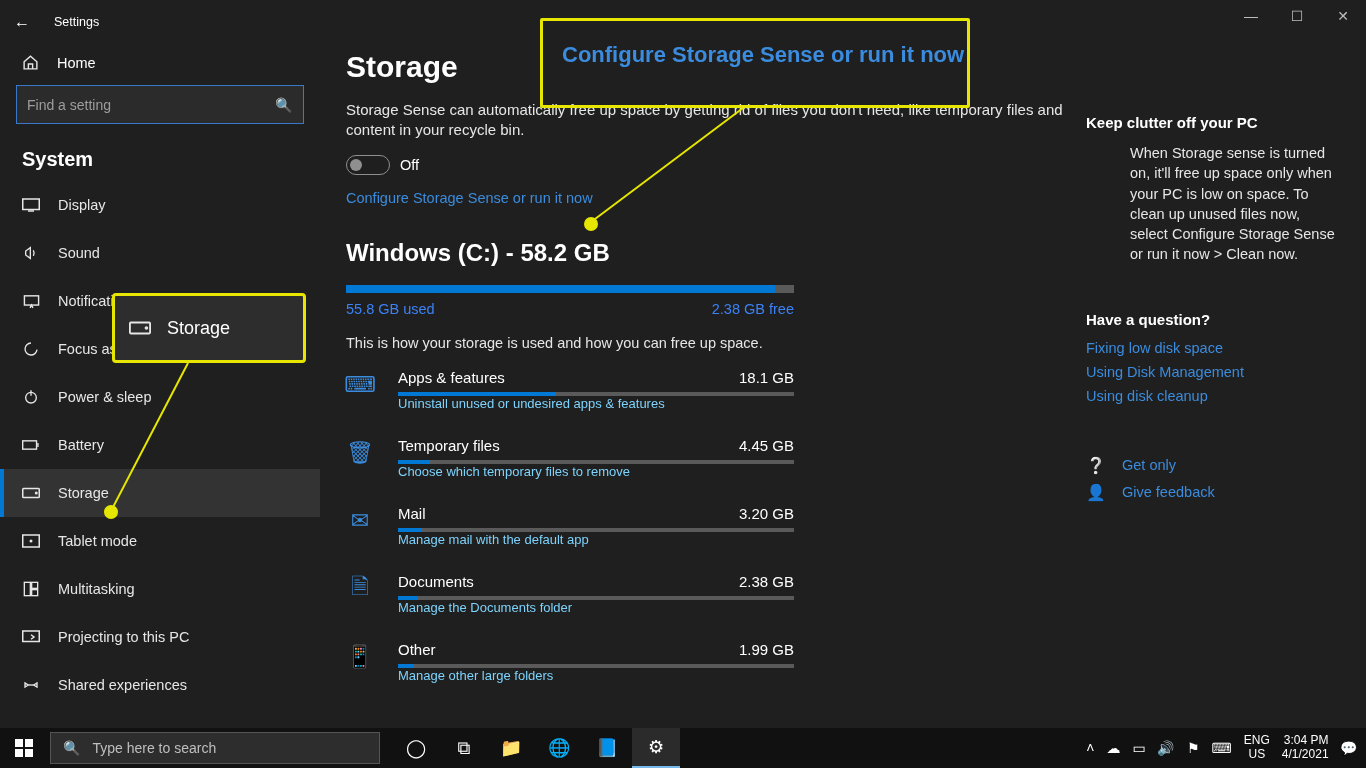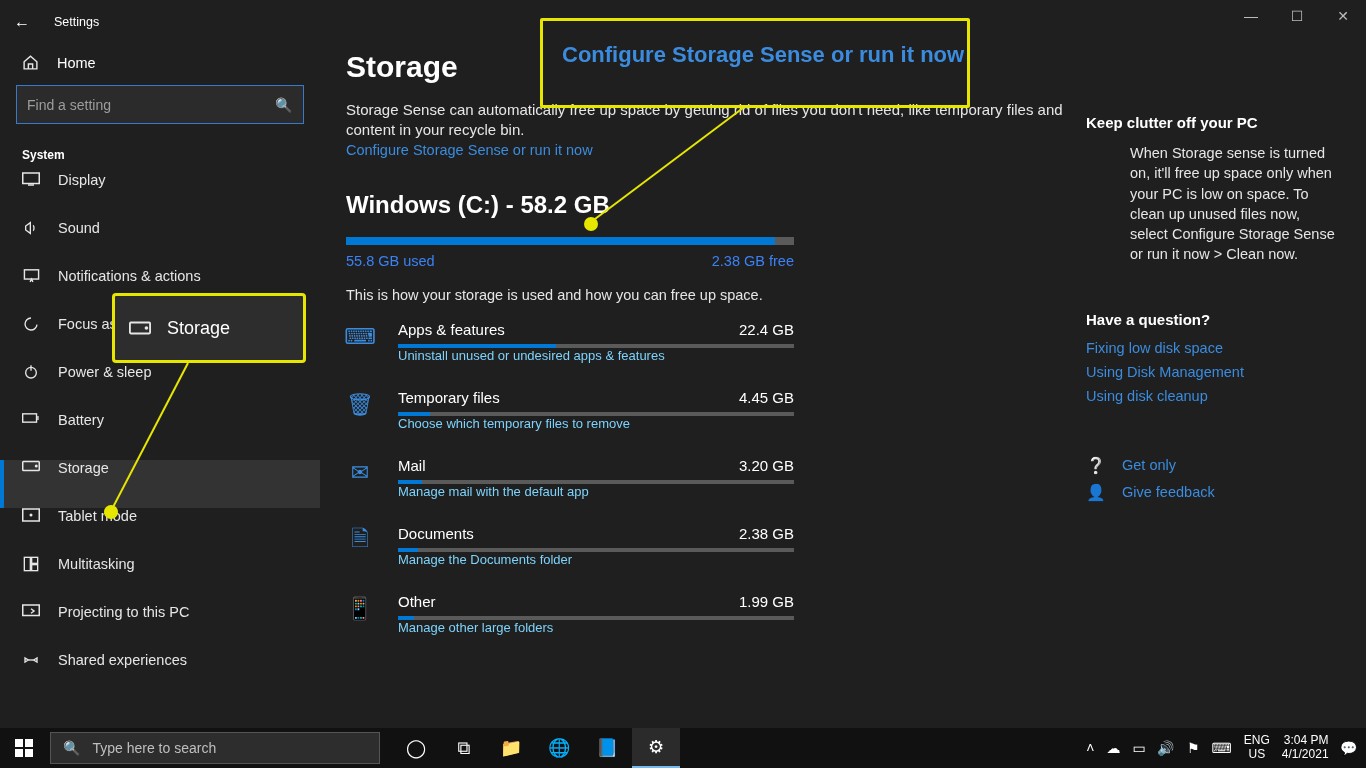--- a/index.html
+++ b/index.html
@@ -5,23 +5,23 @@
   * { margin:0; padding:0; box-sizing:border-box; font-family:"Segoe UI",Arial,sans-serif; }
   body { width:1366px; height:768px; background:#000; color:#fff; overflow:hidden; position:relative; }
   .app { display:flex; width:100%; height:728px; }
   
   .sidebar { width:320px; background:#1f1f1f; height:100%; padding-top:6px; flex-shrink:0; }
   .top-row { display:flex; align-items:center; height:32px; padding-left:14px; gap:24px; font-size:12.5px; color:#fff; }
   .back-arrow { font-size:16px; color:#fff; }
   .home-row { display:flex; align-items:center; gap:18px; padding:16px 0 14px 22px; font-size:14.5px; }
   .search-box { margin:0 16px 0 16px; height:39px; border:1px solid #3a79c9; background:#2b2b2b; display:flex; align-items:center; padding:0 10px; color:#9d9d9d; font-size:14px; justify-content:space-between; }
   .search-box .sicon { color:#9d9d9d; font-size:14px; }
-  .section-title { font-weight:600; font-size:12px; padding:24px 0 10px 22px; }
+  .section-title { font-weight:600; font-size:20px; padding:24px 0 10px 22px; }
   .nav-list { list-style:none; }
-  .nav-item { display:flex; gap:18px; height:48px; padding-left:22px; font-size:14.5px; color:#e6e6e6; position:relative; }
+  .nav-item { display:flex; align-items:center; gap:18px; height:48px; padding-left:22px; font-size:14.5px; color:#e6e6e6; position:relative; }
   .nav-item .nicon { width:18px; display:inline-flex; justify-content:center; color:#e6e6e6; }
   .nav-item.selected { background:#333333; }
   .nav-item.selected::before { content:""; position:absolute; left:0; top:0; bottom:0; width:4px; background:#0078d4; }
   
   .main { flex:1; background:#1f1f1f; padding:20px 0 0 26px; overflow:hidden; display:flex; }
   .content { width:740px; }
   .h1 { font-size:30px; font-weight:600; margin:30px 0 16px 0; }
   .p  { font-size:15px; color:#e6e6e6; line-height:1.35; }
   .toggle-row { display:flex; align-items:center; gap:10px; margin:14px 0 14px 0; }
   .toggle { width:44px; height:20px; border:1px solid #8f8f8f; border-radius:10px; position:relative; background:#1f1f1f; }
@@ -198,40 +198,44 @@
           </span>
           <span>Shared experiences</span>
         </li>
       </ul>
   </div>
 
   <div class="main">
     <div class="content">
       <div class="h1">Storage</div>
       <p class="p">Storage Sense can automatically free up space by getting rid of files you don't need, like temporary files and content in your recycle bin.</p>
+      <div class="toggle-row">
+        <div class="toggle"></div>
+        <span class="toggle-label">Off</span>
+      </div>
       <a class="link">Configure Storage Sense or run it now</a>
 
       <div class="drive-title">Windows (C:) - 58.2 GB</div>
       <div class="drive-bar">
         <div class="used" id="drive-used" style="width: 429.184px;"></div>
           <div class="free"></div>
       </div>
       <div class="drive-legend">
         <span>55.8 GB used</span>
         <span>2.38 GB free</span>
       </div>
       <div class="drive-desc">This is how your storage is used and how you can free up space.</div>
 
       <div class="cats" id="cats">
           <div class="cat">
             <div class="cat-icon">⌨</div>
             <div class="cat-body">
               <div class="cat-top">
                 <span>Apps &amp; features</span>
-                <span>22.4 GB</span>
+                <span>18.1 GB</span>
               </div>
               <div class="cat-bar">
                 <div class="fill" style="width:40%"></div>
               </div>
               <div class="cat-sub">Uninstall unused or undesired apps &amp; features</div>
             </div>
           </div>
           <div class="cat">
             <div class="cat-icon">🗑</div>
             <div class="cat-body">

